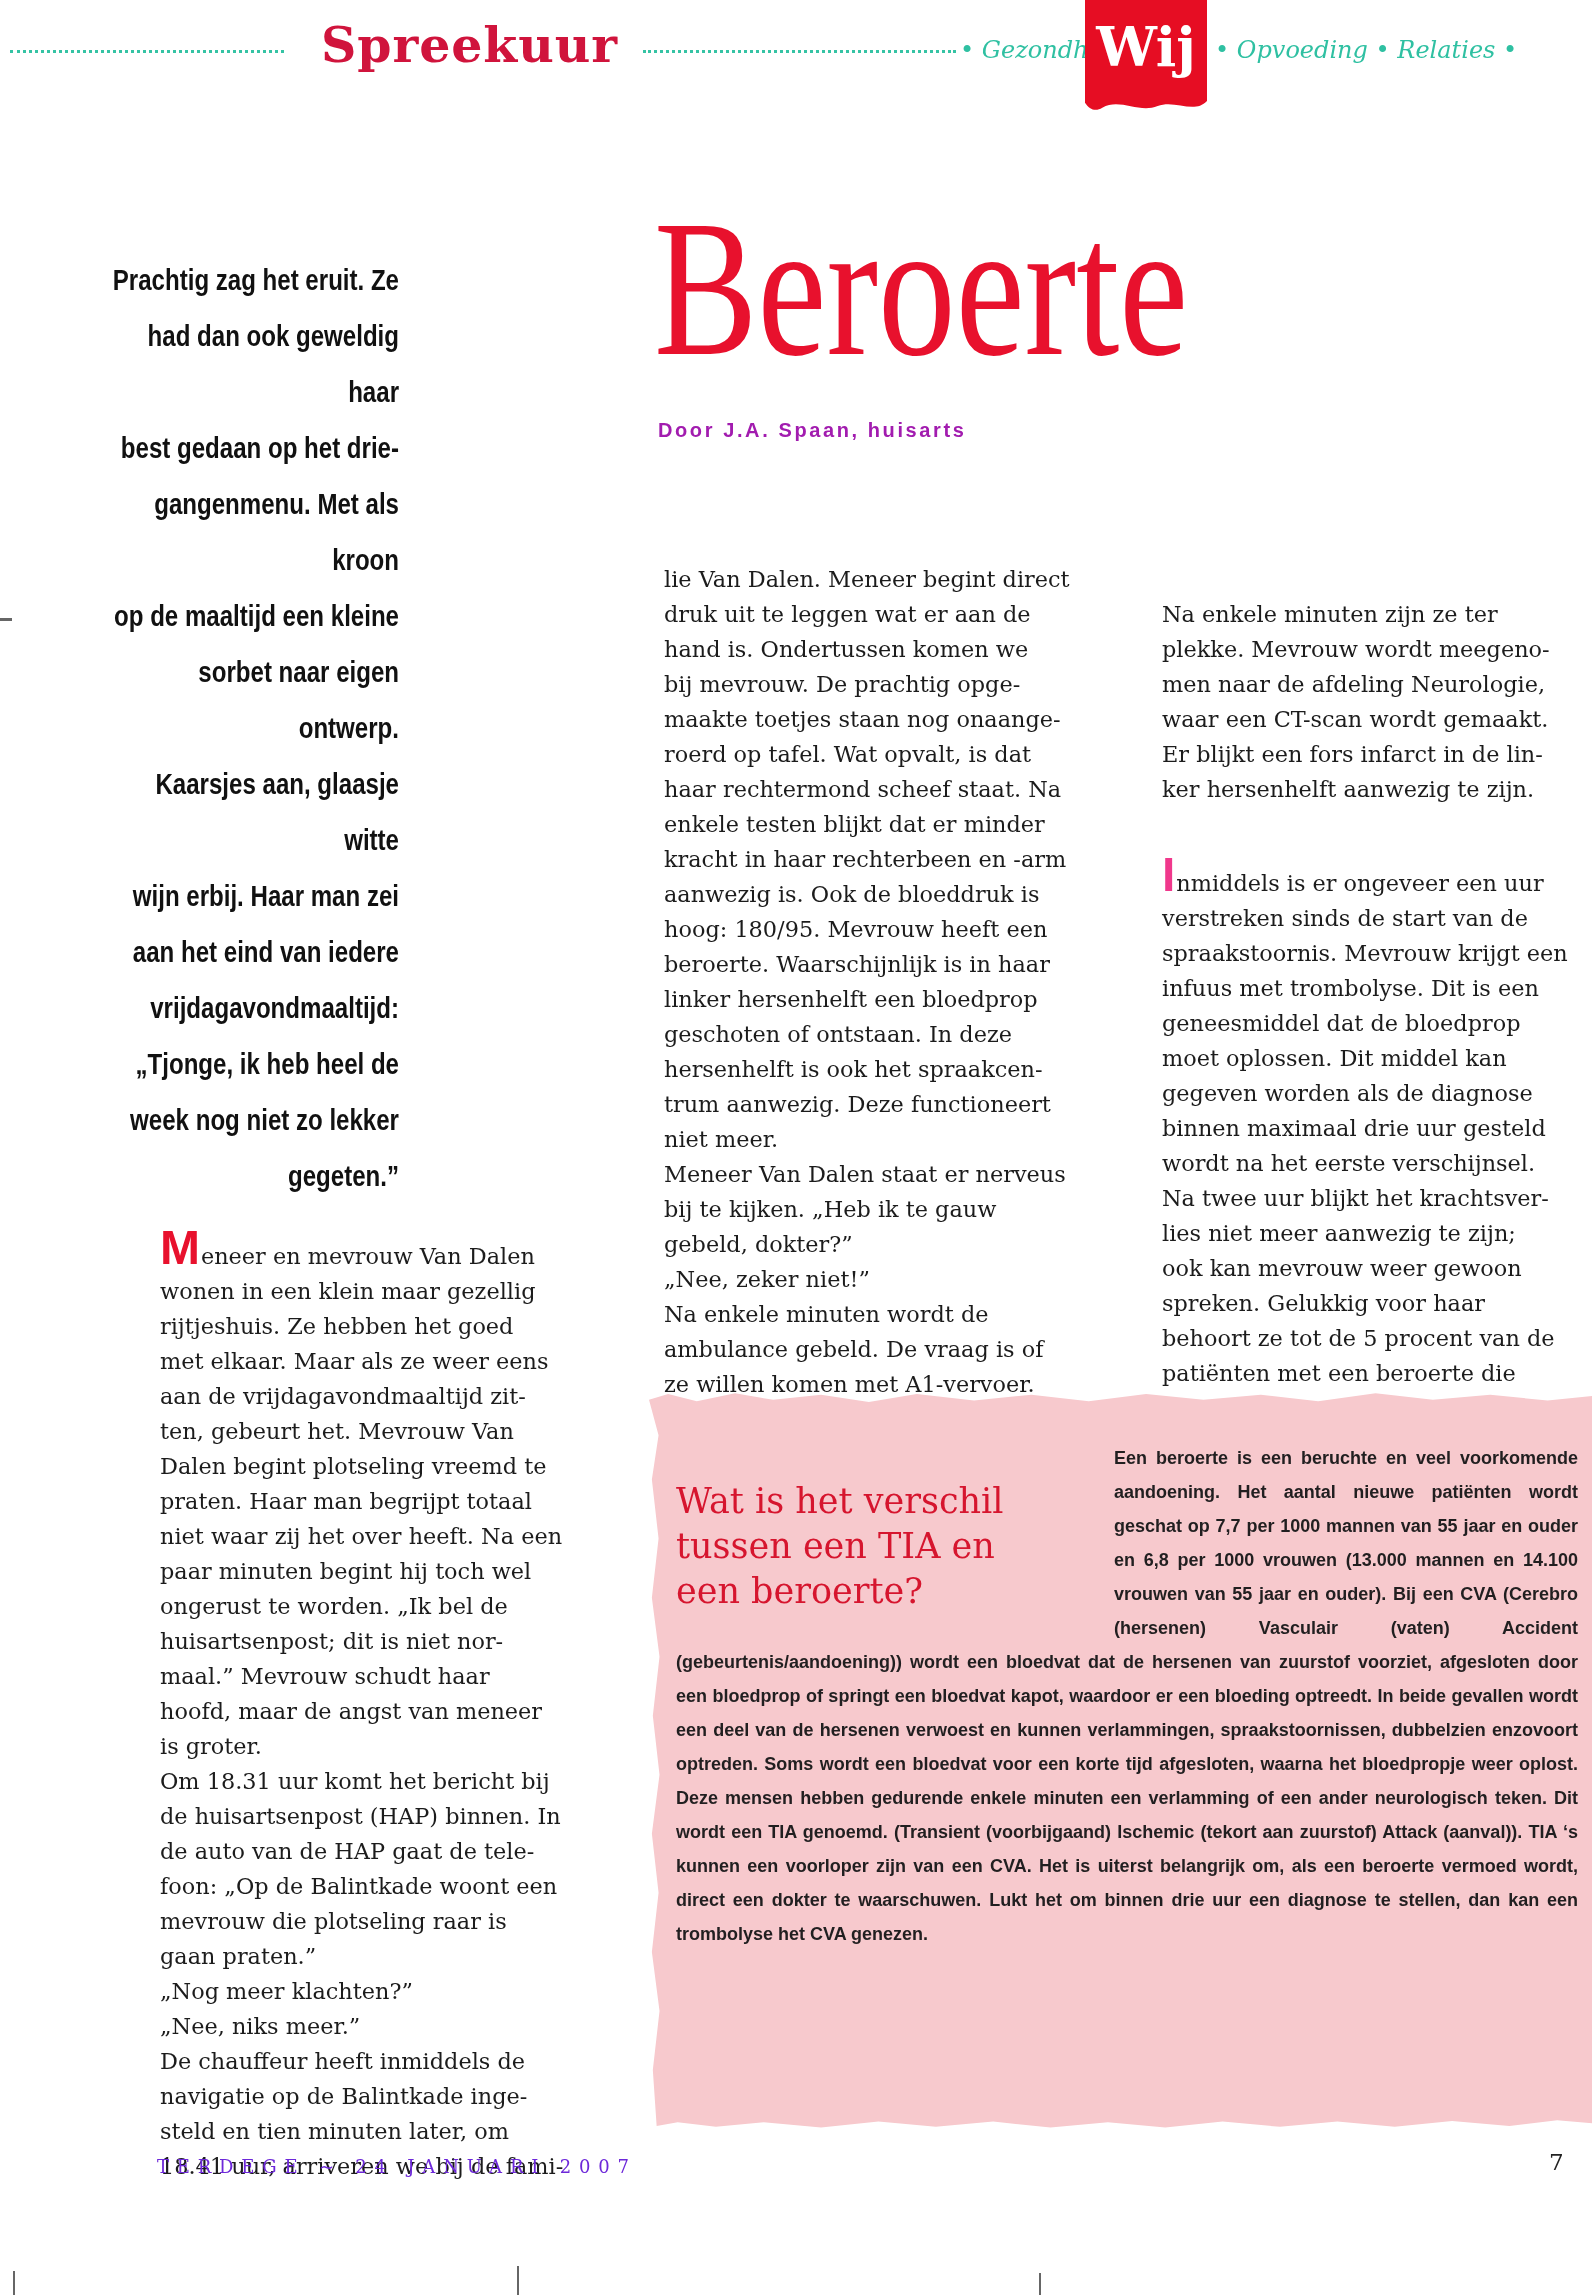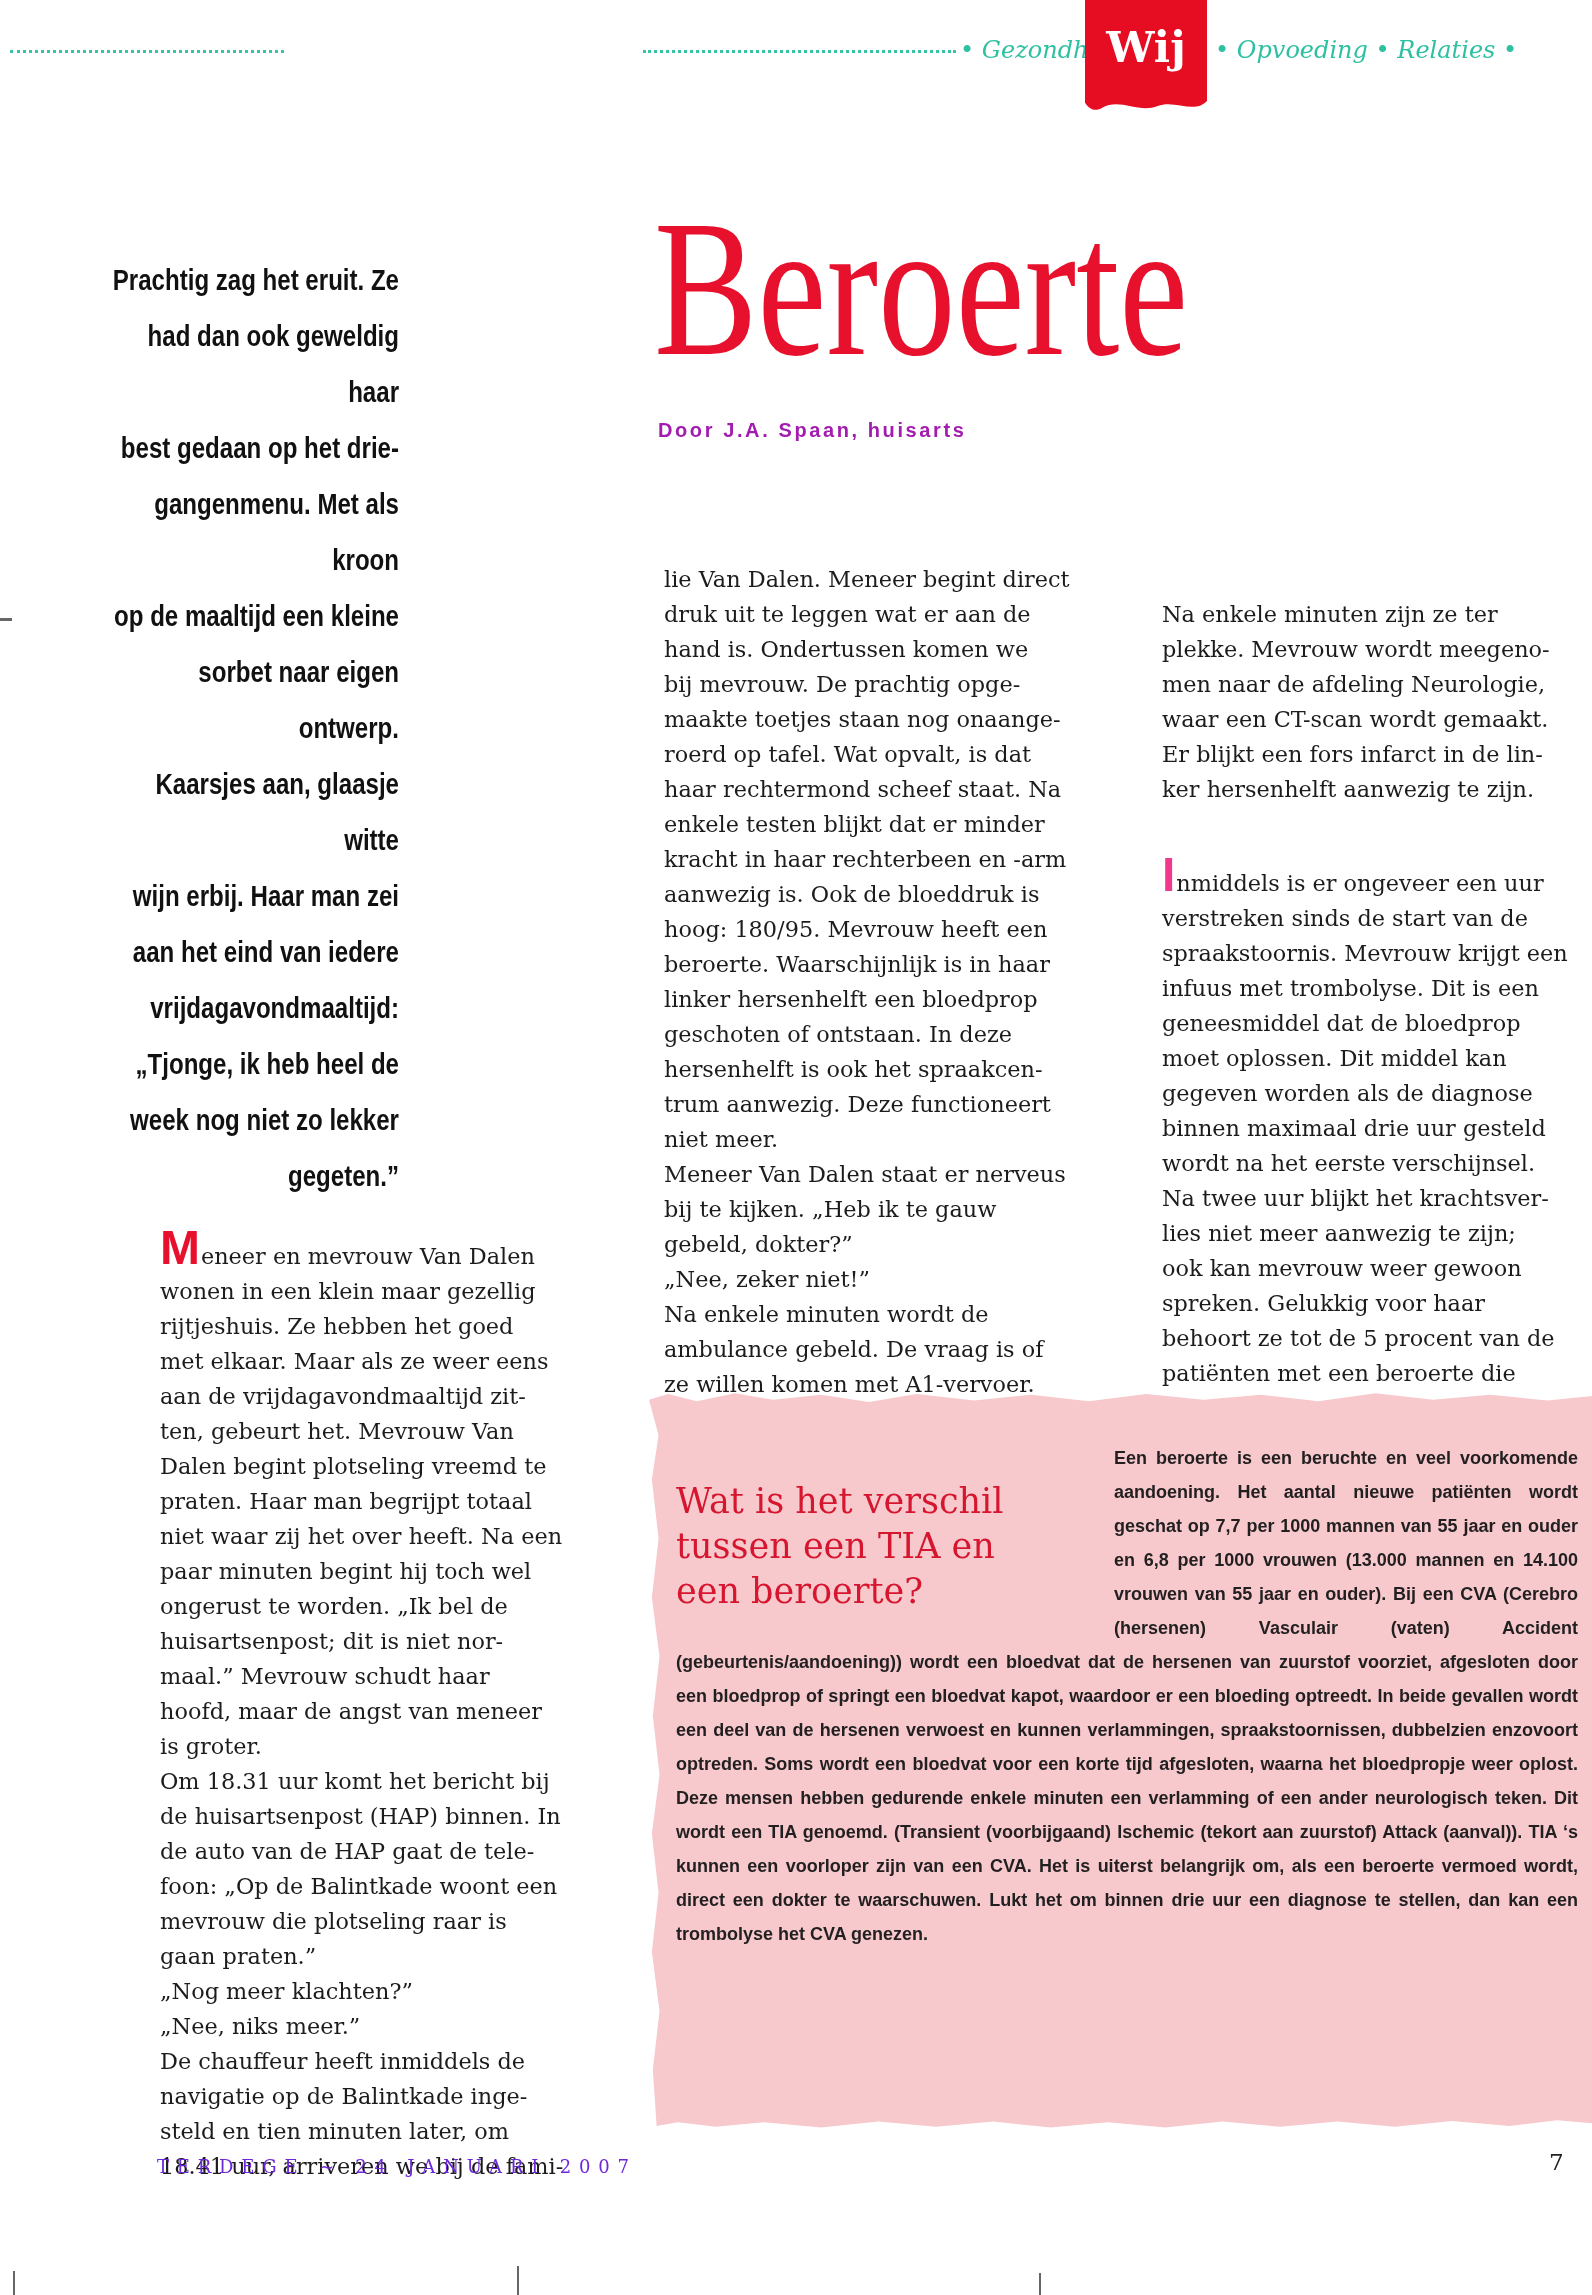--- a/index.html
+++ b/index.html
@@ -11,21 +11,21 @@
   #dot-left{left:10.4px;top:50px;width:274px;}
   #dot-mid{left:643px;top:50px;width:313px;}
   #section-label{position:absolute;left:321px;top:15.5px;font-family:"DejaVu Serif",serif;
      font-weight:bold;font-size:49px;color:#d0143c;letter-spacing:0.9px;}
   .teal-tag{position:absolute;top:36px;font-family:"DejaVu Serif",serif;font-style:italic;
      font-size:24px;color:#2fc0a2;white-space:nowrap;}
   #tag-left{left:960px;}
   #tag-right{left:1215px;}
   #logo-box{position:absolute;left:1085px;top:0;width:122px;height:90px;background:#e60d23;}
   #logo-text{position:absolute;left:0;top:0;width:122px;height:90px;line-height:95px;
-     text-align:center;font-family:"DejaVu Serif",serif;font-weight:bold;font-size:43px;color:#ffffff;}
+     text-align:center;font-family:"DejaVu Serif",serif;font-weight:bold;font-size:54px;color:#ffffff;}
   #logo-wave{position:absolute;left:1085px;top:89px;width:122px;height:29px;}
 
   
   #intro{position:absolute;right:1193px;top:252px;width:347px;
      font-family:"Liberation Sans",sans-serif;font-weight:bold;font-size:29px;line-height:56px;
      text-align:right;white-space:pre-line;color:#111;
      transform:scaleX(0.83);transform-origin:top right;}
 
   
   #article-title{position:absolute;left:654px;top:192px;font-family:"Liberation Serif",serif;
@@ -69,20 +69,21 @@
   #mark-b1{left:13px;top:2271px;width:1.7px;height:24px;}
   #mark-b2{left:517px;top:2266px;width:1.7px;height:29px;}
   #mark-b3{left:1039px;top:2273px;width:1.7px;height:22.4px;}
 </style>
 </head>
 <body>
 
 <div id="page">
 
   <div id="dot-left" class="dotted"></div>
+  <div id="section-label">Spreekuur</div>
   <div id="dot-mid" class="dotted"></div>
   <div id="tag-left" class="teal-tag">• Gezondheid •</div>
   <div id="logo-box">
     <div id="logo-text">Wij</div>
   </div>
   <svg id="logo-wave" viewBox="0 0 141 34" preserveAspectRatio="none">
     <path d="M0 0 H141 V14 C126 30 104 12 84 20 C62 29 40 10 20 22 C12 27 5 24 0 16 Z" fill="#e60d23"></path>
   </svg>
   <div id="tag-right" class="teal-tag">• Opvoeding • Relaties •</div>
 

